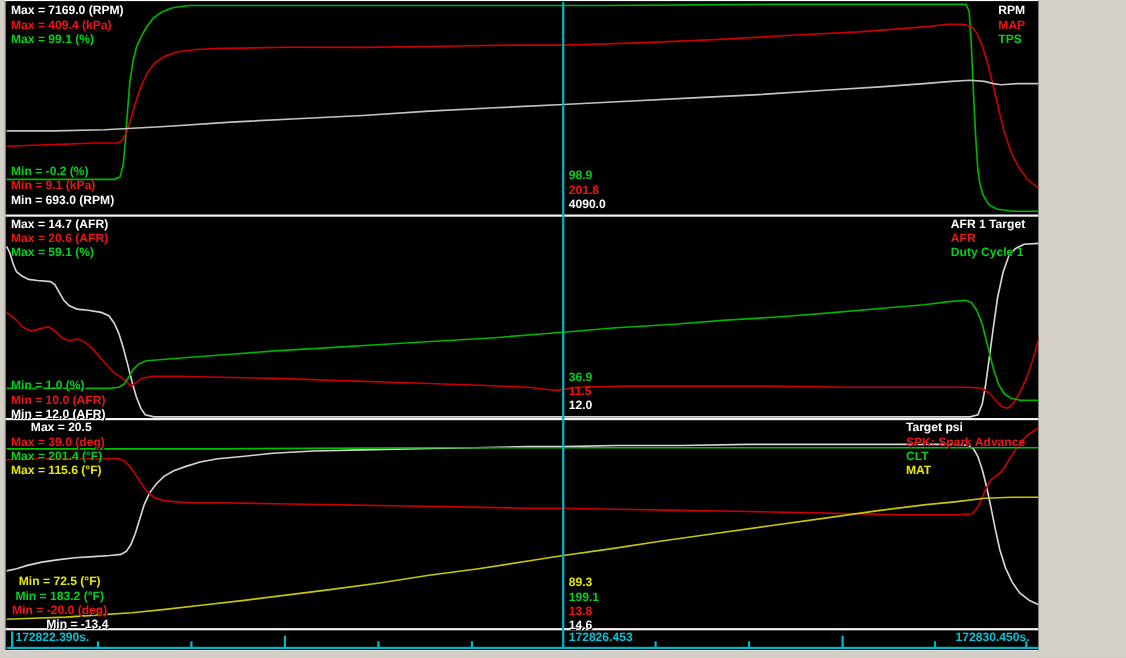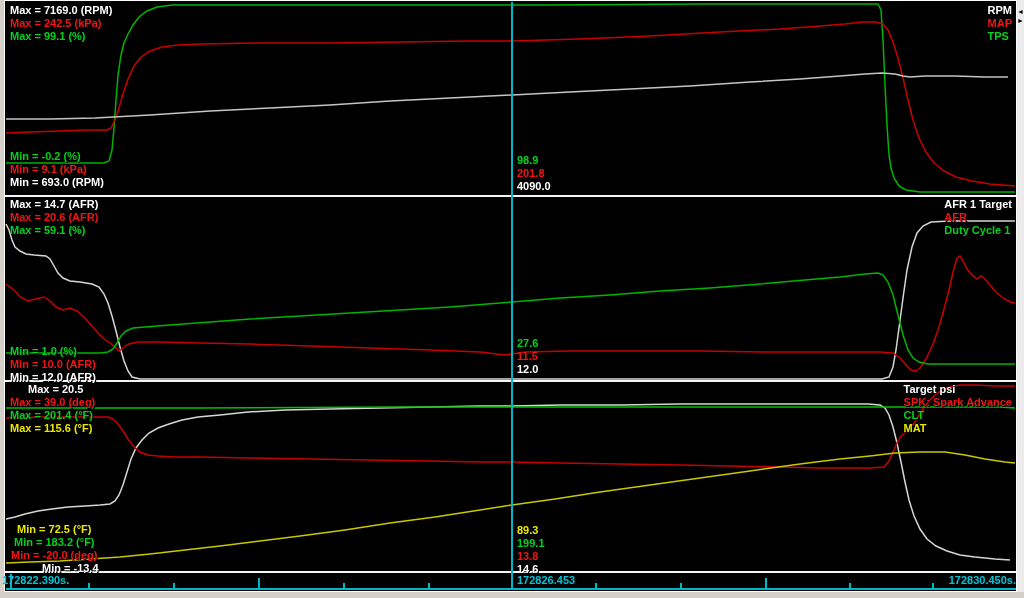--- a/index.html
+++ b/index.html
@@ -1,16 +1,16 @@
 <!DOCTYPE html>
 <html><head>
 <meta charset="utf-8">
 <style>
   html,body{margin:0;padding:0;background:#d4d0c8;}
-  .screen{position:relative;width:1024px;height:598px;background:#d4d0c8;
+  .screen{position:relative;width:944px;height:598px;background:#d4d0c8;
           font-family:"Liberation Sans",sans-serif;overflow:hidden;text-decoration:underline;}
   .chart-bg{position:absolute;left:4px;top:0;width:1013px;height:592px;
             background:#000;border:1px solid #ffffff;box-sizing:border-box;z-index:1;}
   .sep{position:absolute;left:5px;width:1011px;height:2px;background:#f4f4f4;z-index:2;}
   #trace-svg{position:absolute;left:0;top:0;z-index:3;pointer-events:none;}
   .cursor{position:absolute;left:511px;top:2px;width:2px;height:588px;background:#00b6c9;z-index:4;}
   .lbl-block{position:absolute;z-index:5;font-size:11px;font-weight:bold;line-height:13px;
              white-space:pre;text-shadow:1px 1px 0 #000;}
   .legend-block{text-align:left;}
   .axis-text{position:absolute;top:574px;font-size:11px;font-weight:bold;color:#00c4d8;z-index:5;}
@@ -40,28 +40,28 @@
       <polyline points="6,353 40,353 75,353 100,353 108,352 113,349 117,343 121,336 126,331 133,328 145,327 170,325 210,322 250,319 300,316 350,313 400,310 450,307 500,303 512,302 560,298 610,295 660,291 710,288 760,284 805,280 840,277 865,274 878,273 883,275 888,282 893,295 898,315 903,335 908,350 913,358 919,362 928,364 960,364 1015,364" fill="none" stroke="#00b400" stroke-width="1.5"></polyline>
       <polyline points="6,519 15,517 25,514 38,511 52,509 68,507 85,506 100,505 110,504 115,501 119,495 123,485 127,472 131,459 136,448 142,440 149,433 158,428 169,424 182,420 198,417 220,415 248,412 285,410 330,409 380,408 430,407 480,406 512,406 560,405 620,405 680,404 740,404 800,404 845,404 868,404 880,405 885,408 889,415 893,427 897,443 901,462 905,482 909,500 914,516 920,529 927,539 936,546 947,551 960,555 975,557 995,559 1010,560" fill="none" stroke="#d6d6d6" stroke-width="1.5"></polyline>
       <polyline points="6,418 40,417 75,417 100,417 108,417 113,419 118,424 123,431 128,439 134,447 140,452 148,455 158,456 175,457 200,457 250,458 310,459 370,460 430,461 480,462 512,462 560,463 620,464 680,465 730,466 780,467 820,468 850,468 870,468 884,467 889,461 893,452 897,443 901,436 905,433 909,430 913,425 918,417 923,409 929,401 935,395 942,390 950,387 960,385 975,385 995,386 1015,386" fill="none" stroke="#c80000" stroke-width="1.5"></polyline>
       <polyline points="6,408 200,408 400,407 600,407 800,407 1000,407 1015,408" fill="none" stroke="#00c000" stroke-width="1.5"></polyline>
       <polyline points="6,563 30,562 60,561 90,559 120,557 150,554 185,550 220,546 260,541 300,536 345,530 390,523 435,517 480,510 512,505 555,499 600,492 650,485 700,478 750,471 800,464 840,459 870,456 895,453 920,452 945,452 965,455 985,459 1005,462 1015,463" fill="none" stroke="#c8c800" stroke-width="1.5"></polyline>
     </svg>
 
   <div class="cursor"></div>
 
   <div id="labels-root">
-      <div class="lbl-block" style="left: 10px; top: 4px;"><div style="color: rgb(255, 255, 255);">Max = 7169.0 (RPM)</div><div style="color: rgb(240, 20, 20);">Max = 242.5 (kPa)</div><div style="color: rgb(0, 210, 30);">Max = 99.1 (%)</div></div>
+      <div class="lbl-block" style="left: 10px; top: 4px;"><div style="color: rgb(255, 255, 255);">Max = 7169.0 (RPM)</div><div style="color: rgb(240, 20, 20);">Max = 409.4 (kPa)</div><div style="color: rgb(0, 210, 30);">Max = 99.1 (%)</div></div>
       <div class="lbl-block" style="left: 10px; top: 150px;"><div style="color: rgb(0, 210, 30);">Min = -0.2 (%)</div><div style="color: rgb(240, 20, 20);">Min = 9.1 (kPa)</div><div style="color: rgb(255, 255, 255);">Min = 693.0 (RPM)</div></div>
       <div class="lbl-block legend-block" style="right: 12px; top: 4px;"><div style="color: rgb(255, 255, 255);">RPM</div><div style="color: rgb(240, 20, 20);">MAP</div><div style="color: rgb(0, 210, 30);">TPS</div></div>
       <div class="lbl-block" style="left: 517px; top: 154px;"><div style="color: rgb(0, 210, 30);">98.9</div><div style="color: rgb(240, 20, 20);">201.8</div><div style="color: rgb(255, 255, 255);">4090.0</div></div>
       <div class="lbl-block" style="left: 10px; top: 198px;"><div style="color: rgb(255, 255, 255);">Max = 14.7 (AFR)</div><div style="color: rgb(240, 20, 20);">Max = 20.6 (AFR)</div><div style="color: rgb(0, 210, 30);">Max = 59.1 (%)</div></div>
       <div class="lbl-block" style="left: 10px; top: 345px;"><div style="color: rgb(0, 210, 30);">Min = 1.0 (%)</div><div style="color: rgb(240, 20, 20);">Min = 10.0 (AFR)</div><div style="color: rgb(255, 255, 255);">Min = 12.0 (AFR)</div></div>
       <div class="lbl-block legend-block" style="right: 12px; top: 198px;"><div style="color: rgb(255, 255, 255);">AFR 1 Target</div><div style="color: rgb(240, 20, 20);">AFR</div><div style="color: rgb(0, 210, 30);">Duty Cycle 1</div></div>
-      <div class="lbl-block" style="left: 517px; top: 337px;"><div style="color: rgb(0, 210, 30);">27.6</div><div style="color: rgb(240, 20, 20);">11.5</div><div style="color: rgb(255, 255, 255);">12.0</div></div>
+      <div class="lbl-block" style="left: 517px; top: 337px;"><div style="color: rgb(0, 210, 30);">36.9</div><div style="color: rgb(240, 20, 20);">11.5</div><div style="color: rgb(255, 255, 255);">12.0</div></div>
       <div class="lbl-block" style="left: 10px; top: 383px;"><div style="color: rgb(255, 255, 255); padding-left: 18px;">Max = 20.5</div><div style="color: rgb(240, 20, 20);">Max = 39.0 (deg)</div><div style="color: rgb(0, 210, 30);">Max = 201.4 (°F)</div><div style="color: rgb(233, 233, 0);">Max = 115.6 (°F)</div></div>
       <div class="lbl-block" style="left: 10px; top: 523px; text-align: center;"><div style="color: rgb(233, 233, 0);">Min = 72.5 (°F)</div><div style="color: rgb(0, 210, 30);">Min = 183.2 (°F)</div><div style="color: rgb(240, 20, 20);">Min = -20.0 (deg)</div><div style="color: rgb(255, 255, 255); padding-left: 32px;">Min = -13.4</div></div>
       <div class="lbl-block legend-block" style="right: 12px; top: 383px;"><div style="color: rgb(255, 255, 255);">Target psi</div><div style="color: rgb(240, 20, 20);">SPK: Spark Advance</div><div style="color: rgb(0, 210, 30);">CLT</div><div style="color: rgb(233, 233, 0);">MAT</div></div>
       <div class="lbl-block" style="left: 517px; top: 524px;"><div style="color: rgb(233, 233, 0);">89.3</div><div style="color: rgb(0, 210, 30);">199.1</div><div style="color: rgb(240, 20, 20);">13.8</div><div style="color: rgb(255, 255, 255);">14.6</div></div>
     </div>
 
   <div class="baseline"></div>
   <div id="ticks-root">
       <div class="tick" style="left: 10px; height: 16px; top: 574px;"></div>
       <div class="tick" style="left: 88px; height: 7px; top: 583px;"></div>
@@ -69,21 +69,21 @@
       <div class="tick" style="left: 258px; height: 12px; top: 578px;"></div>
       <div class="tick" style="left: 343px; height: 7px; top: 583px;"></div>
       <div class="tick" style="left: 428px; height: 7px; top: 583px;"></div>
       <div class="tick" style="left: 595px; height: 7px; top: 583px;"></div>
       <div class="tick" style="left: 680px; height: 7px; top: 583px;"></div>
       <div class="tick" style="left: 765px; height: 12px; top: 578px;"></div>
       <div class="tick" style="left: 849px; height: 7px; top: 583px;"></div>
       <div class="tick" style="left: 932px; height: 7px; top: 583px;"></div>
     </div>
 
-  <div class="axis-text" style="left:2px">172822.390s.</div>
+  <div class="axis-text" style="left:14px">172822.390s.</div>
   <div class="axis-text" style="left:517px">172826.453</div>
   <div class="axis-text" style="right:8px">172830.450s.</div>
 
   <div class="rstrip">
     <div class="arrow" style="margin-top:7px">◄</div>
     <div class="arrow">►</div>
   </div>
 
   <div class="bottom-strip"></div>
 </div>

